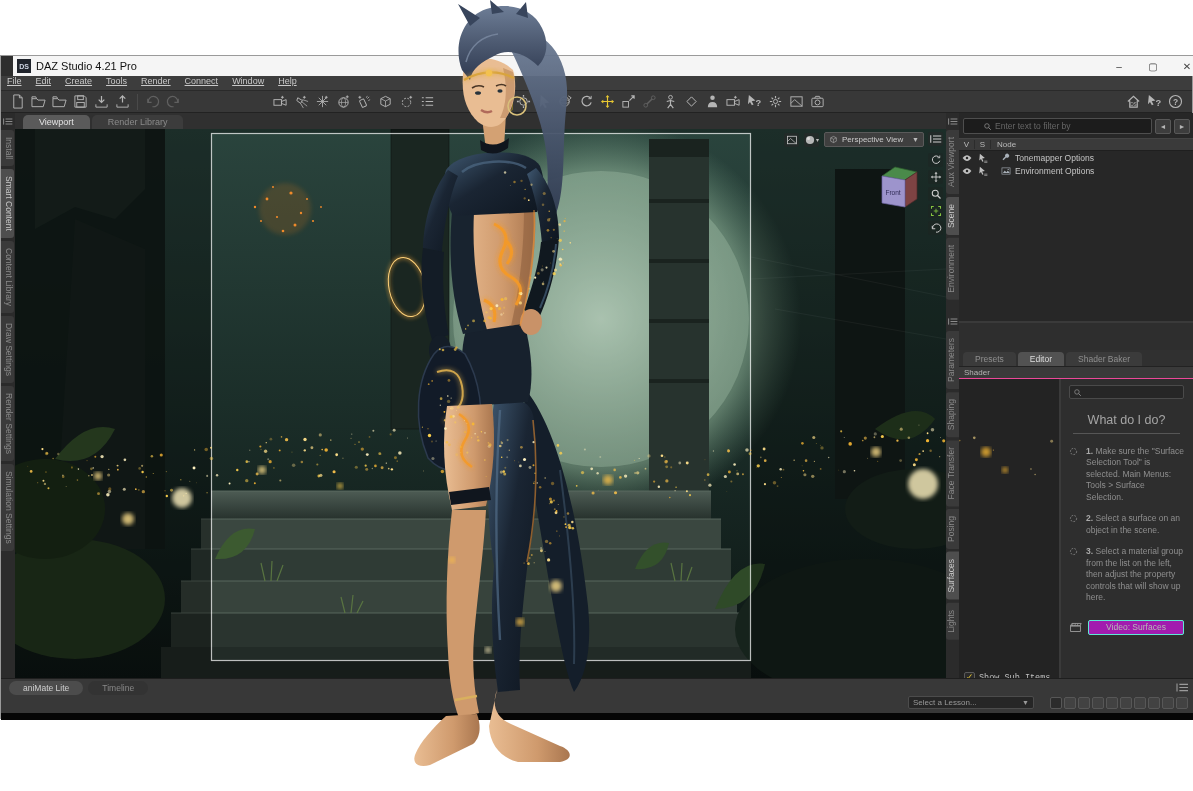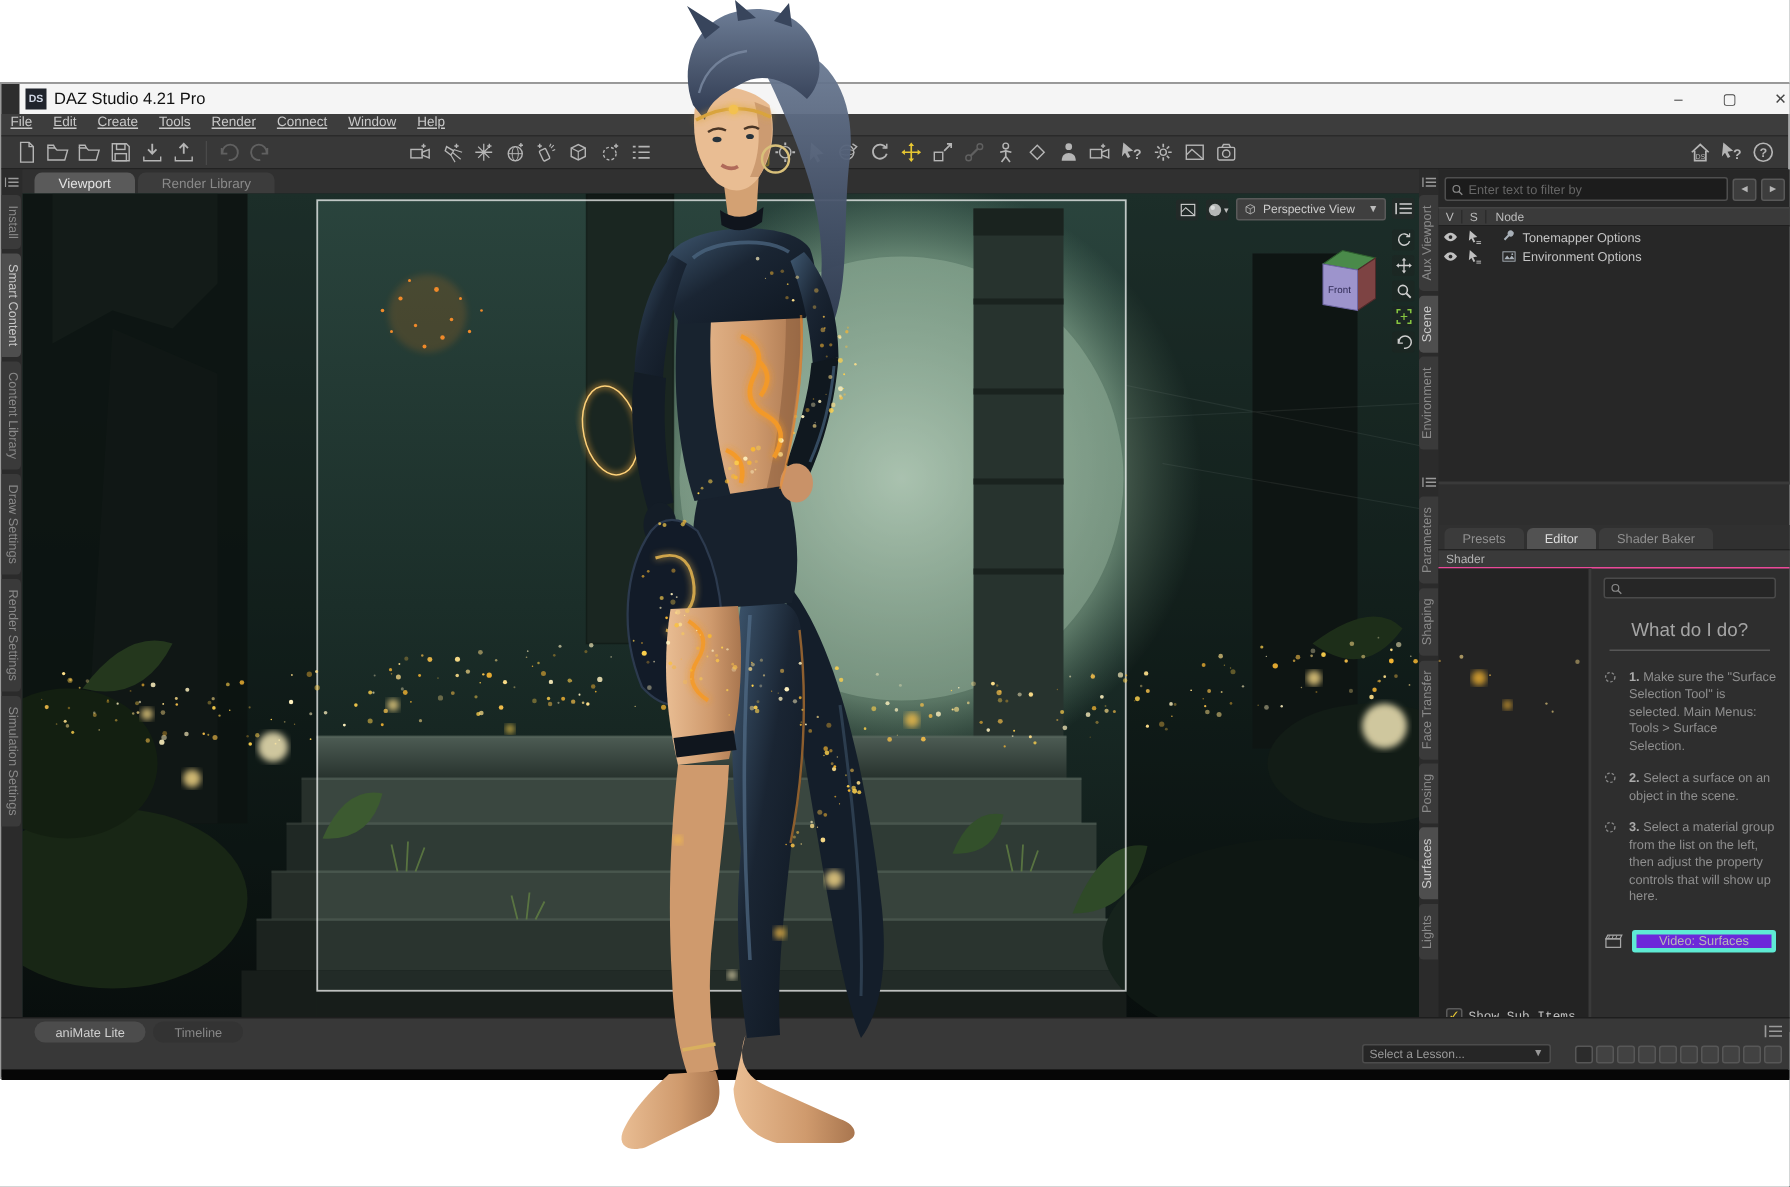--- a/index.html
+++ b/index.html
@@ -48,21 +48,21 @@
   .vp-menu { position:absolute; top:3px; right:3px; }
   .vp-side { position:absolute; top:24px; right:3px; display:flex; flex-direction:column; gap:3px; }
   .vp-side .vp-mini { background:rgba(30,34,32,.4); }
   .vp-mini.green { color:#86c540; }
   .viewcube { position:absolute; left:859px; top:32px; width:48px; height:48px; }
 
   
   .rpanels { position:absolute; left:958px; top:57px; width:235px; height:565px; background:#2e2e2e; }
   .scene-panel { position:absolute; left:0; top:0; width:235px; height:210px; background:#272727; border-bottom:2px solid #3a3a3a; }
   .srch-row { display:flex; align-items:center; gap:3px; padding:5px 4px 4px; }
-  .srch-box { flex:1; height:16px; background:#1c1c1c; border:1px solid #4e4e4e; border-radius:2px; display:flex; align-items:center; padding:0 3px; gap:3px; }
+  .srch-box { flex:1; height:16px; background:#1c1c1c; border:1px solid #4e4e4e; border-radius:2px; display:flex; align-items:center; padding:0 19px; gap:3px; }
   .srch-box svg { width:9px; height:9px; color:#8a8a8a; flex:0 0 auto; }
   .srch-box input { flex:1; min-width:0; background:transparent; border:none; outline:none; color:#bbb; font-size:8.5px; font-family:"Liberation Sans",sans-serif; }
   .srch-box input::placeholder { color:#666; }
   .nav-btn { width:16px; height:15px; background:#3d3d3d; border:1px solid #585858; border-radius:2px; color:#b5b5b5; font-size:7px; display:flex; align-items:center; justify-content:center; }
   .scn-head { display:flex; height:13px; background:#3a3a3a; border-top:1px solid #444; border-bottom:1px solid #1f1f1f; align-items:center; font-size:8px; color:#bbb; }
   .scn-head .c1 { width:16px; text-align:center; border-right:1px solid #2c2c2c; }
   .scn-head .c2 { width:16px; text-align:center; border-right:1px solid #2c2c2c; }
   .scn-head .c3 { padding-left:6px; }
   .scn-row { display:flex; height:13px; align-items:center; font-size:8.5px; color:#c5c5c5; }
   .scn-row .ic { width:16px; display:flex; justify-content:center; color:#c0c0c0; }
@@ -86,30 +86,30 @@
   .wdid { text-align:center; font-size:12.5px; color:#a5a5a5; margin:8px 0 6px; }
   .ed-hr { border:none; border-top:1px solid #565656; margin:0 4px 12px; }
   .step { display:flex; gap:5px; margin-bottom:10px; }
   .step .bullet { flex:0 0 12px; color:#8a8a8a; padding-top:1px; }
   .step .bullet svg { width:9px; height:9px; }
   .step .tx { font-size:8.5px; line-height:1.35; color:#8f8f8f; }
   .step .tx b { color:#aaaaaa; }
   .video-row { display:flex; align-items:center; gap:6px; margin-top:16px; }
   .video-row .fico { color:#a8a8a8; }
   .video-row .fico svg { width:13px; height:13px; }
-  .video-btn { flex:1; height:15px; background:#6d28d9; border:3px solid #5eead4; border-radius:2px; color:#b8b8b8; font-size:8.5px; display:flex; align-items:center; justify-content:center; }
+  .video-btn { flex:1; height:15px; background:#a21caf; border:1px solid #5eead4; border-radius:2px; color:#b8b8b8; font-size:8.5px; display:flex; align-items:center; justify-content:center; }
   .ed-scroll { position:absolute; right:1px; top:30px; width:5px; height:270px; background:#262626; }
   .ed-thumb { position:absolute; left:0; top:0; width:5px; height:42px; background:#4a4a4a; border-radius:2px; }
 
   .tips-bar { position:absolute; left:0; top:548px; width:235px; height:17px; background:#2b2b2b; display:flex; align-items:flex-end; padding-left:6px; }
   .tips-tab { font-size:8.5px; color:#9a9a9a; background:#3a3a3a; border-radius:4px 4px 0 0; padding:2px 14px; }
 
   
   .bottom-bar { position:absolute; left:0; top:622px; width:1193px; height:35px; background:#383838; border-top:1px solid #1e1e1e; }
-  .bb-tabs { position:absolute; left:22px; top:2px; display:flex; gap:5px; }
+  .bb-tabs { position:absolute; left:8px; top:2px; display:flex; gap:5px; }
   .bb-tab { font-size:8.5px; color:#888; background:#333; border-radius:8px; padding:2px 14px; }
   .bb-tab.act { background:#4c4c4c; color:#d0d0d0; }
   .bb-menu { position:absolute; right:5px; top:3px; color:#9a9a9a; }
   .lesson-row { position:absolute; right:6px; top:17px; display:flex; align-items:center; gap:16px; }
   .lesson-dd { width:126px; height:13px; background:#262626; border:1px solid #4c4c4c; border-radius:2px; display:flex; align-items:center; padding:0 4px; }
   .lesson-dd .lbl { flex:1; font-size:8px; color:#999; }
   .lesson-dd .car { font-size:7px; color:#999; }
   .pb-group { display:flex; gap:2px; }
   .pb { width:12px; height:12px; background:#424242; border:1px solid #575757; border-radius:2px; }
   .pb.dark { background:#2c2c2c; }

